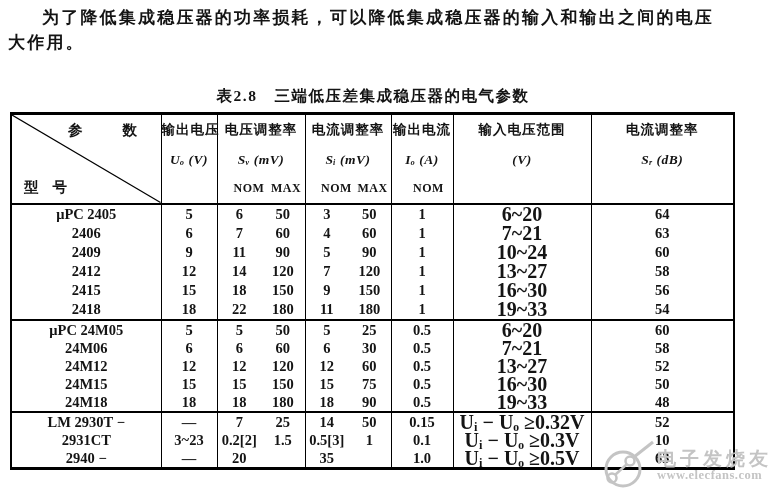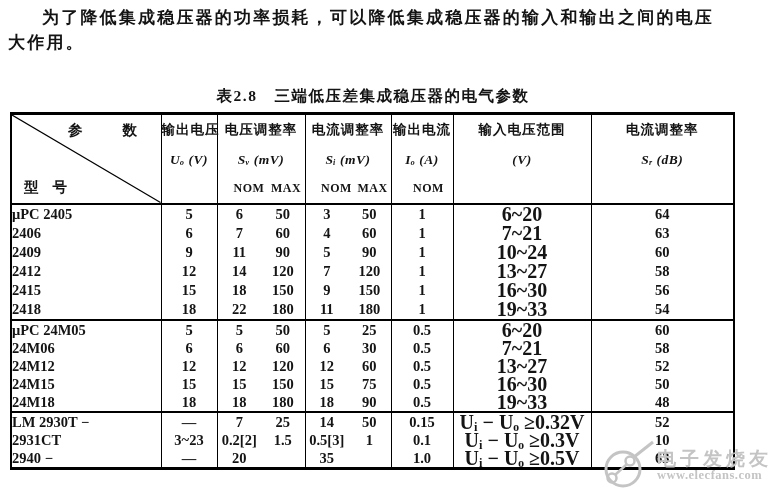--- a/index.html
+++ b/index.html
@@ -33,21 +33,21 @@
   
   th.corner { position:relative;margin-left:21px; }
   .diag { position:absolute; top:0; left:0; width:100%; height:100%; }
   .corner-param { position:absolute; top:6px; left:56px; font-size:14.5px; letter-spacing:40px; white-space:nowrap; }
   .corner-model { position:absolute; bottom:6px; left:12px; font-size:14.5px; letter-spacing:14px; white-space:nowrap; }
   
   td { padding:0; text-align:center; font-size:14.5px; font-weight:600;
        height:19px; line-height:19px; white-space:nowrap; }
   tbody.b2 td, tbody.b3 td { height:18px; line-height:18px; }
   tr.block-start td { border-top:2px solid #000; }
-  td.c0 { text-align:left; }
+  td.c0 { text-align:center; }
   td.c7 { font-size:20px; }
   
   .watermark { position:absolute; top:440px; left:601px; width:172px;
                display:flex; align-items:center; gap:2px;
                color:#c4c4c4; z-index:5; pointer-events:none; }
   .wm-text { display:flex; flex-direction:column; line-height:1.05; }
   .wm-cn  { font-size:19px; font-weight:bold; letter-spacing:4px; white-space:nowrap; }
   .wm-url { font-size:12.5px; font-weight:bold; letter-spacing:0.5px; white-space:nowrap; }
 </style>
 </head>

